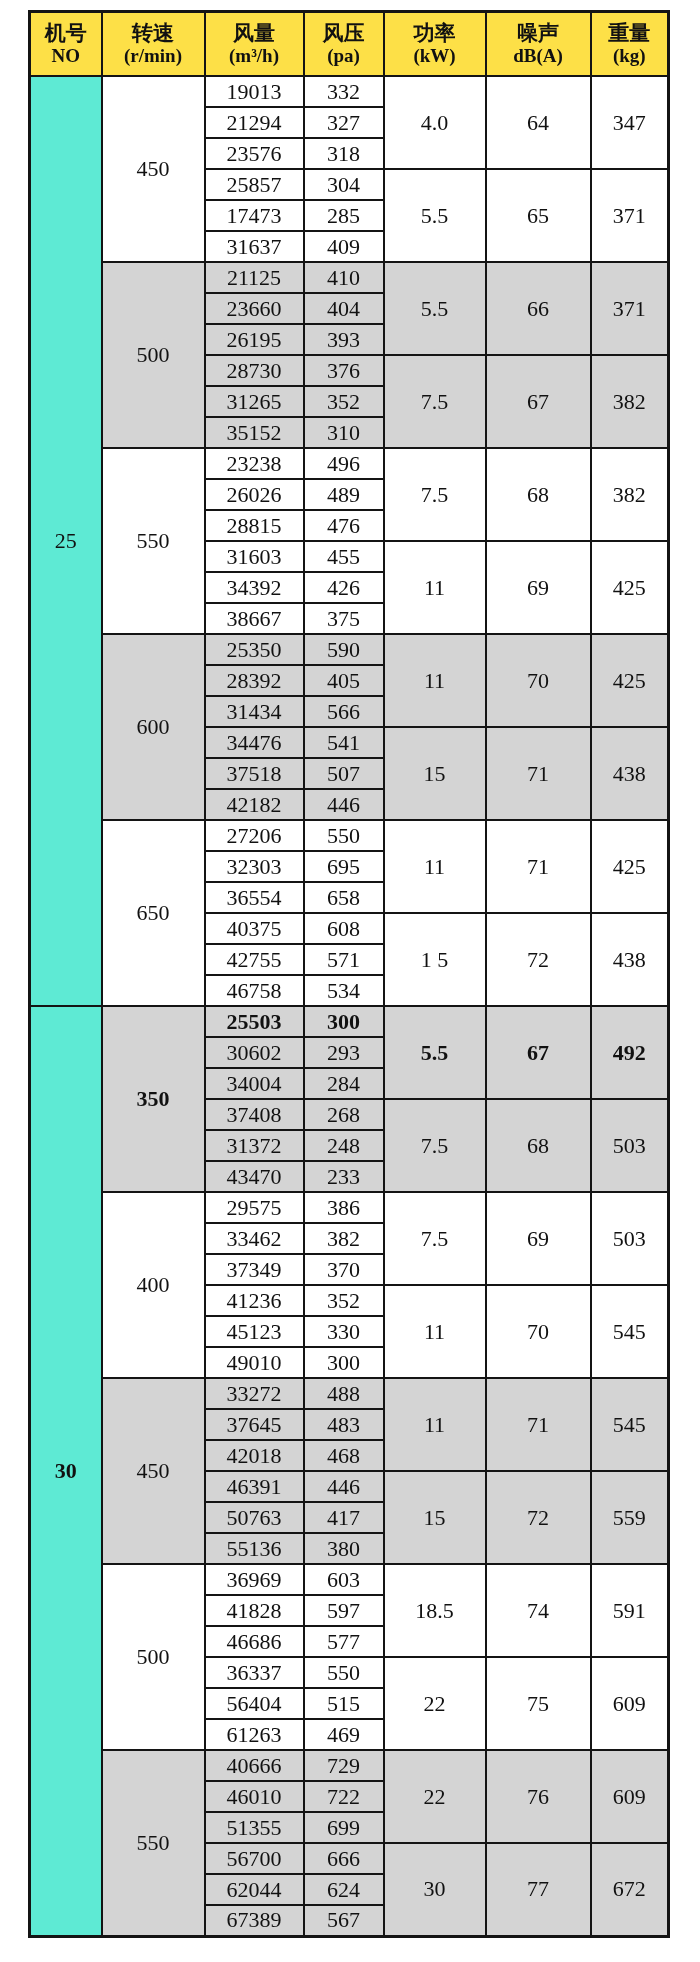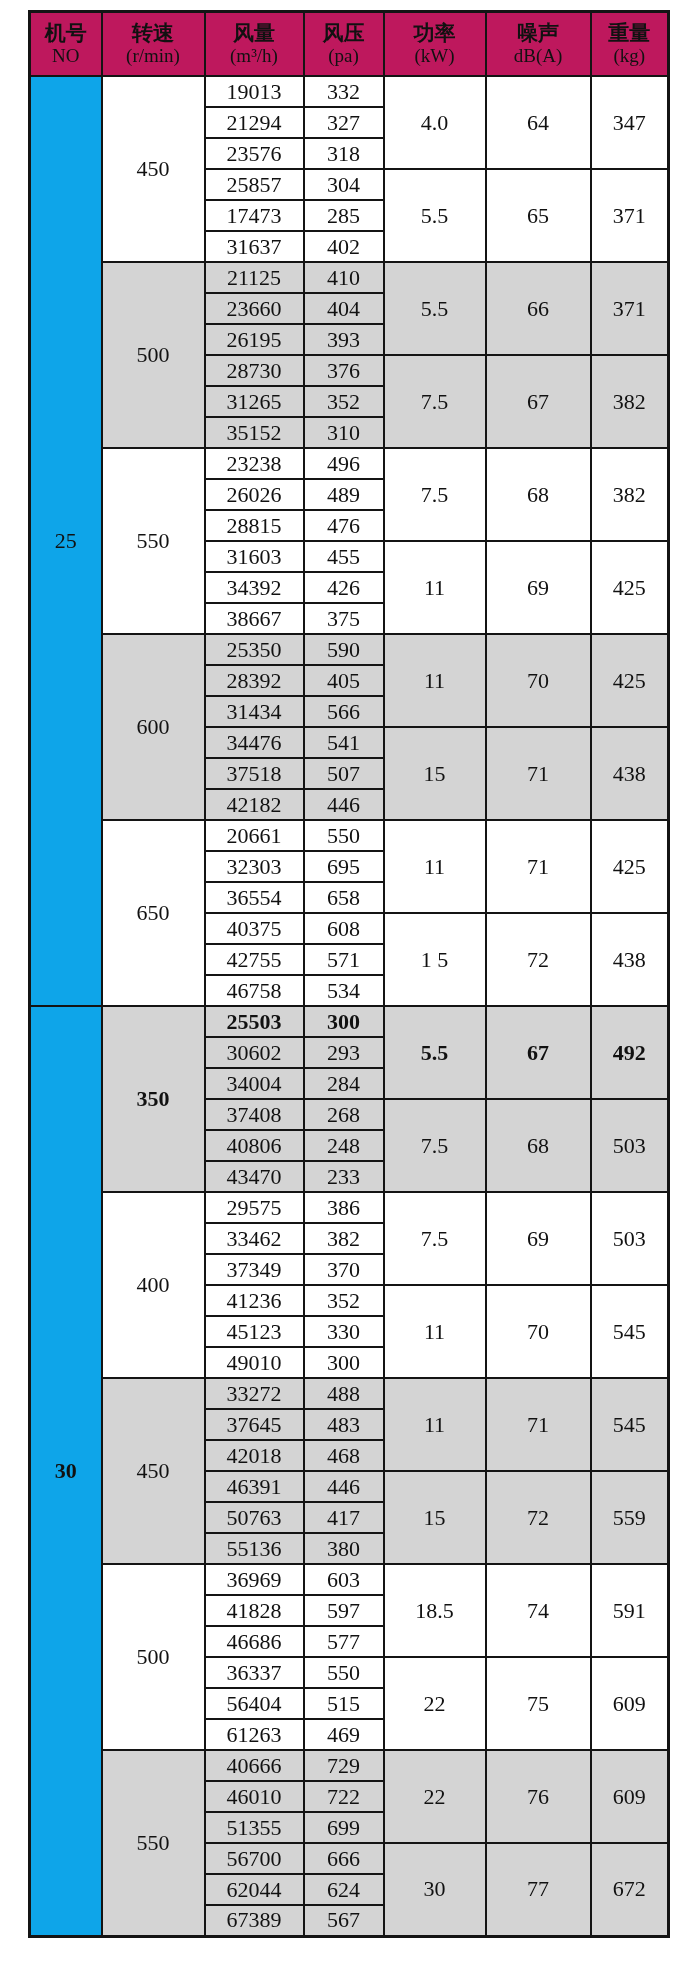--- a/index.html
+++ b/index.html
@@ -26,42 +26,42 @@
   table.spec th,
   table.spec td {
     border: 2px solid #141414;
     text-align: center;
     vertical-align: middle;
     padding: 0;
     overflow: hidden;
   }
   thead th {
     height: 62px;
-    background: #be185d;
+    background: #fde047;
     font-weight: bold;
   }
   .h1 {
     font-size: 21px;
     line-height: 24px;
   }
   .h2 {
     font-size: 19px;
     line-height: 22px;
-    font-weight: normal;
+    font-weight: bold;
   }
   tbody tr {
     height: 31px;
   }
   tbody td {
     font-size: 22px;
     line-height: 1;
   }
   td.band-w { background: #ffffff; }
   td.band-g { background: #d4d4d4; }
-  td.no-cell { background: #0ea5e9; }
+  td.no-cell { background: #5eead4; }
   td.sec-top { border-top: 3px solid #141414; font-weight: bold; }
 </style>
 </head>
 <body>
 
 <div class="wrap">
   <table class="spec">
     <colgroup>
       <col style="width:72px">
       <col style="width:103px">
@@ -127,21 +127,21 @@
           <td rowspan="3" class="band-w">5.5</td>
           <td rowspan="3" class="band-w">65</td>
           <td rowspan="3" class="band-w">371</td>
         </tr>
         <tr>
           <td class="band-w">17473</td>
           <td class="band-w">285</td>
         </tr>
         <tr>
           <td class="band-w">31637</td>
-          <td class="band-w">402</td>
+          <td class="band-w">409</td>
         </tr>
         <tr>
           <td rowspan="6" class="band-g">500</td>
           <td class="band-g">21125</td>
           <td class="band-g">410</td>
           <td rowspan="3" class="band-g">5.5</td>
           <td rowspan="3" class="band-g">66</td>
           <td rowspan="3" class="band-g">371</td>
         </tr>
         <tr>
@@ -224,21 +224,21 @@
         <tr>
           <td class="band-g">37518</td>
           <td class="band-g">507</td>
         </tr>
         <tr>
           <td class="band-g">42182</td>
           <td class="band-g">446</td>
         </tr>
         <tr>
           <td rowspan="6" class="band-w">650</td>
-          <td class="band-w">20661</td>
+          <td class="band-w">27206</td>
           <td class="band-w">550</td>
           <td rowspan="3" class="band-w">11</td>
           <td rowspan="3" class="band-w">71</td>
           <td rowspan="3" class="band-w">425</td>
         </tr>
         <tr>
           <td class="band-w">32303</td>
           <td class="band-w">695</td>
         </tr>
         <tr>
@@ -278,21 +278,21 @@
           <td class="band-g">284</td>
         </tr>
         <tr>
           <td class="band-g">37408</td>
           <td class="band-g">268</td>
           <td rowspan="3" class="band-g">7.5</td>
           <td rowspan="3" class="band-g">68</td>
           <td rowspan="3" class="band-g">503</td>
         </tr>
         <tr>
-          <td class="band-g">40806</td>
+          <td class="band-g">31372</td>
           <td class="band-g">248</td>
         </tr>
         <tr>
           <td class="band-g">43470</td>
           <td class="band-g">233</td>
         </tr>
         <tr>
           <td rowspan="6" class="band-w">400</td>
           <td class="band-w">29575</td>
           <td class="band-w">386</td>

